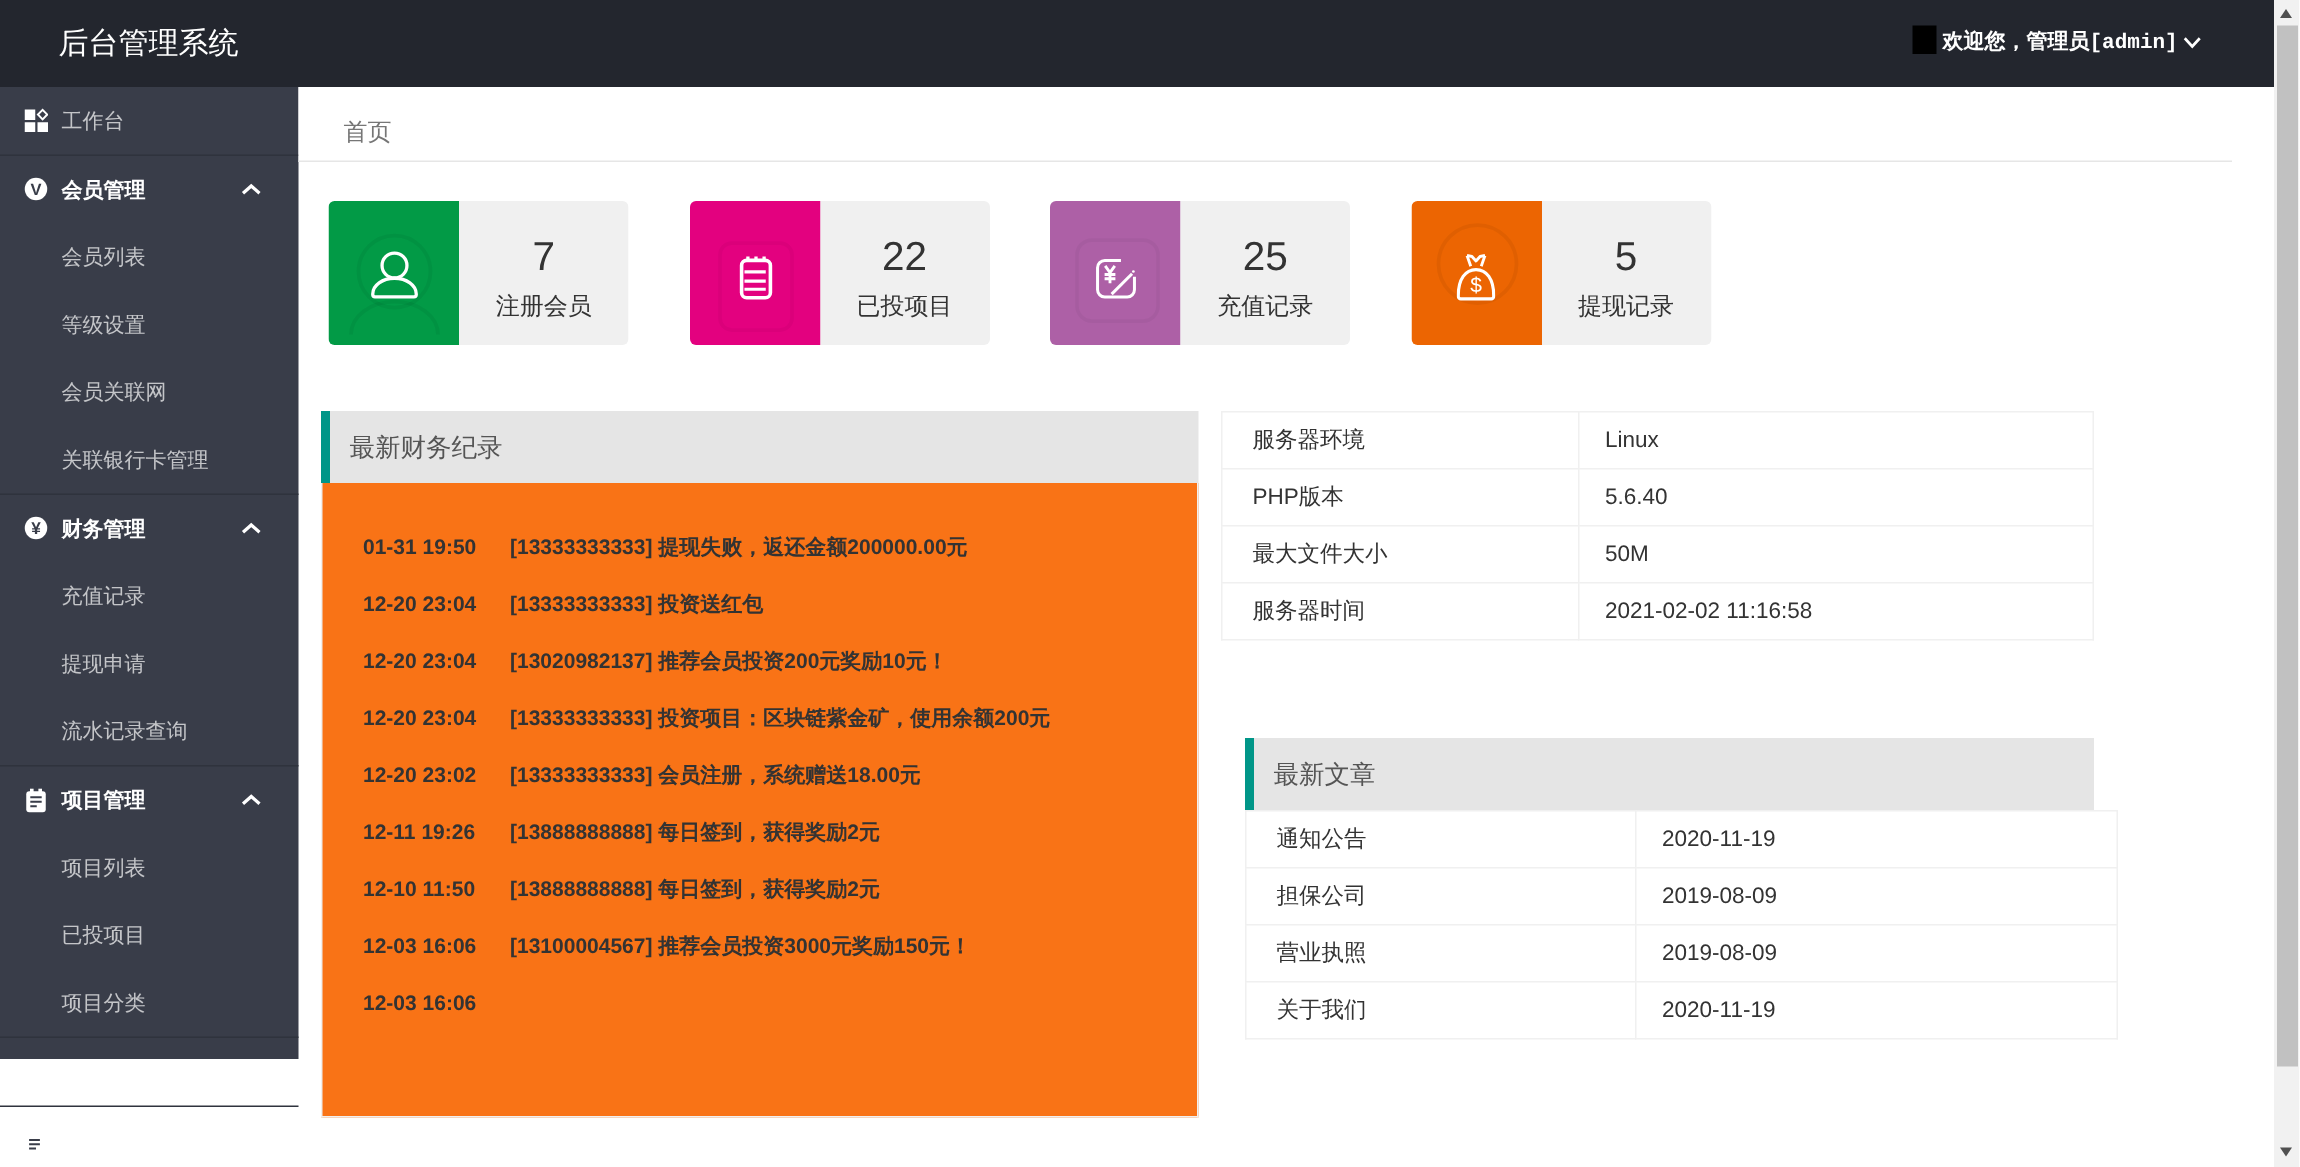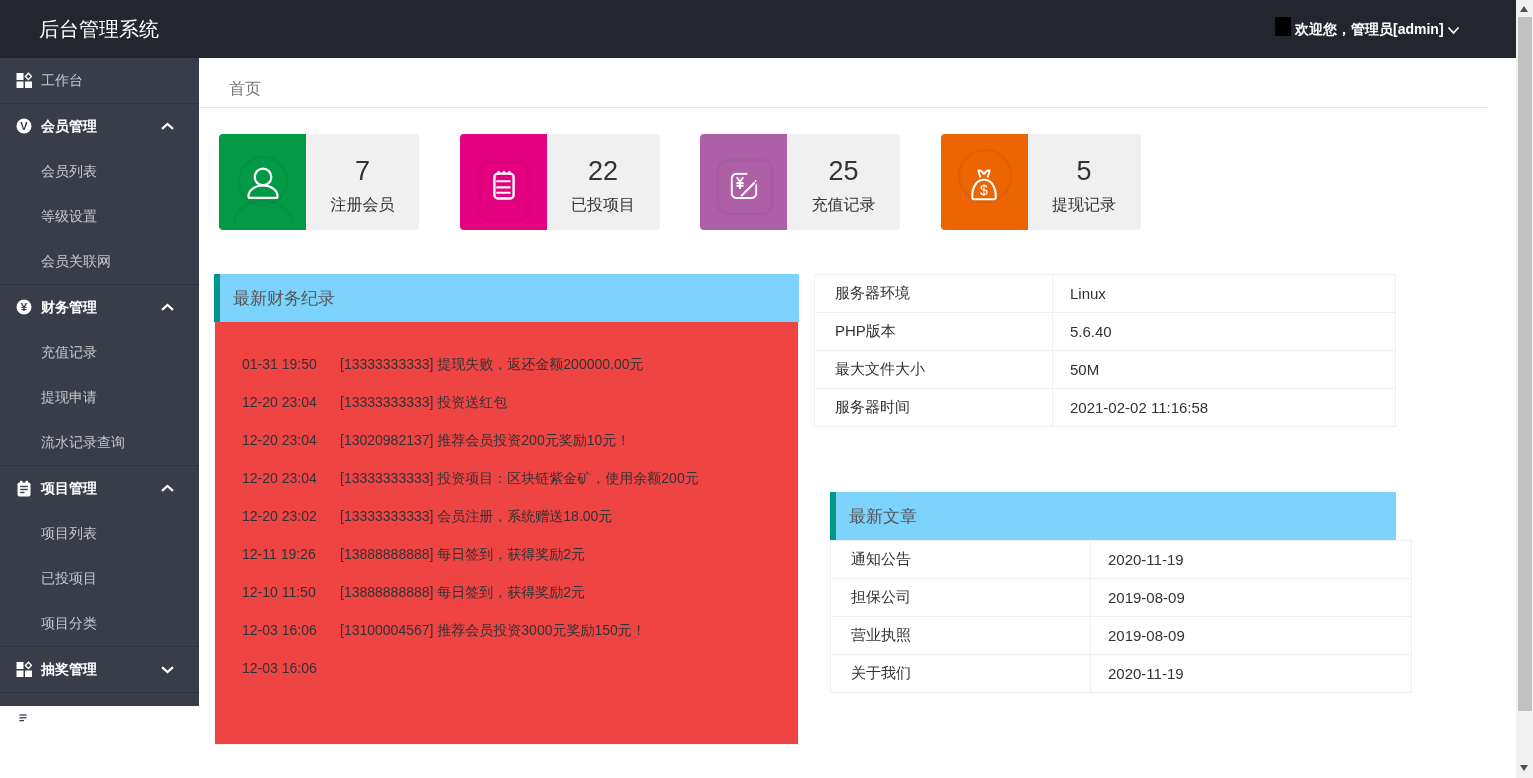--- a/index.html
+++ b/index.html
@@ -4,43 +4,43 @@
 <title>后台管理系统</title>
 <style>
 *{margin:0;padding:0;box-sizing:border-box;}
 html,body{width:1533px;height:778px;overflow:hidden;}
 body{font-family:"Liberation Sans",sans-serif;background:#fff;position:relative;}
 .abs{position:absolute;}
 
 #header{left:0;top:0;width:1516px;height:58px;background:#23262e;}
 #logo{left:39px;top:0;height:45px;line-height:58px;font-size:20px;color:#fff;}
 #avatar{left:1275px;top:17px;width:16px;height:19px;background:#000;}
-#welcome{left:1295px;top:0;height:58px;line-height:59px;font-size:14px;font-weight:bold;color:#fff;}
+#welcome{left:1295px;top:0;height:58px;line-height:59px;font-size:14px;font-weight:bold;color:#fff;font-family:Liberation Mono, monospace;}
 #welcome svg{vertical-align:middle;margin-left:3px;}
 
 #side{left:0;top:58px;width:199px;height:648px;background:#393d49;}
 .mitem{position:relative;height:45px;line-height:45px;font-size:14px;color:rgba(255,255,255,.7);padding-left:41px;white-space:nowrap;}
 .mcap{color:#fff;font-weight:bold;}
 .gline{border-top:1px solid #2f333d;height:46px;}
 .micon{position:absolute;left:16px;top:0;width:17px;height:45px;}
 .caret{position:absolute;left:161px;top:18px;line-height:0;}
 
 #crumb{left:199px;top:58px;width:1289px;height:50px;background:#fff;border-bottom:1px solid #e6e6e6;}
 #crumb span{position:absolute;left:30px;top:22px;line-height:17px;font-size:16px;color:#767676;}
 
 .card{position:absolute;top:134px;width:200px;height:96px;border-radius:4px;overflow:hidden;}
 .cicon{position:absolute;left:0;top:0;width:87px;height:96px;}
 .cicon svg.main{position:absolute;left:50%;top:50%;transform:translate(-50%,-50%);}
 .cright{position:absolute;left:87px;top:0;width:113px;height:96px;background:#f0f0f0;text-align:center;}
 .cnum{font-size:27px;line-height:28px;margin-top:23px;color:#333;}
 .clbl{font-size:16px;line-height:16px;margin-top:12px;color:#333;}
 
-.phead{position:relative;height:48px;background:#7dd3fc;border-left:6px solid #009688;line-height:50px;font-size:17px;color:#555;padding-left:13px;}
+.phead{position:relative;height:48px;background:#e5e5e5;border-left:6px solid #009688;line-height:50px;font-size:17px;color:#555;padding-left:13px;}
 #fpanel{left:214px;top:274px;width:585px;}
-#fbody{border:1px solid #f0f0f0;border-top:none;height:423px;background:#ef4444;padding:23px 18px 0 27px;}
+#fbody{border:1px solid #f0f0f0;border-top:none;height:423px;background:#f97316;padding:23px 18px 0 27px;font-weight:bold;}
 .frow{display:flex;line-height:38px;font-size:14px;color:#333;}
 .fdate{width:98px;flex-shrink:0;}
 .tpanel{left:814px;top:274px;width:582px;}
 #tpanel2{top:492px;padding-left:16px;}
 .ptable{width:582px;border-collapse:collapse;table-layout:fixed;background:#fff;}
 .ptable td{border:1px solid #f0f0f0;height:38px;font-size:15px;color:#333;padding:0 0 0 20px;margin-left:20px;}
 .ptable td.v{padding-left:17px;}
 
 #sbar{left:1516px;top:0;width:17px;height:778px;background:#f1f1f1;}
 #sthumb{position:absolute;left:2px;top:17px;width:14px;height:694px;background:#c1c1c1;}
@@ -66,20 +66,21 @@
         </svg></span>工作台</div>
   <div class="mitem mcap gline"><span class="micon"><svg width="16" height="16" viewBox="0 0 16 16" style="margin-top:14px">
           <circle cx="8" cy="8" r="7.5" fill="#fff"></circle>
           <text x="8" y="12" font-size="11" font-weight="bold" fill="#393d49" text-anchor="middle" font-family="Liberation Sans">V</text>
         </svg></span>会员管理<span class="caret"><svg width="13" height="9" viewBox="0 0 13 9">
           <path d="M1 6.8 L6.5 2 L12 6.8" fill="none" stroke="#fff" stroke-width="2.2"></path>
         </svg></span></div>
   <div class="mitem">会员列表</div>
   <div class="mitem">等级设置</div>
   <div class="mitem">会员关联网</div>
+  <div class="mitem">关联银行卡管理</div>
   <div class="mitem mcap gline"><span class="micon"><svg width="16" height="16" viewBox="0 0 16 16" style="margin-top:14px">
           <circle cx="8" cy="8" r="7.5" fill="#fff"></circle>
           <text x="8" y="12.2" font-size="11.5" font-weight="bold" fill="#393d49" text-anchor="middle" font-family="Liberation Sans">¥</text>
         </svg></span>财务管理<span class="caret"><svg width="13" height="9" viewBox="0 0 13 9">
           <path d="M1 6.8 L6.5 2 L12 6.8" fill="none" stroke="#fff" stroke-width="2.2"></path>
         </svg></span></div>
   <div class="mitem">充值记录</div>
   <div class="mitem">提现申请</div>
   <div class="mitem">流水记录查询</div>
   <div class="mitem mcap gline"><span class="micon"><svg width="16" height="17" viewBox="0 0 16 17" style="margin-top:14px">

